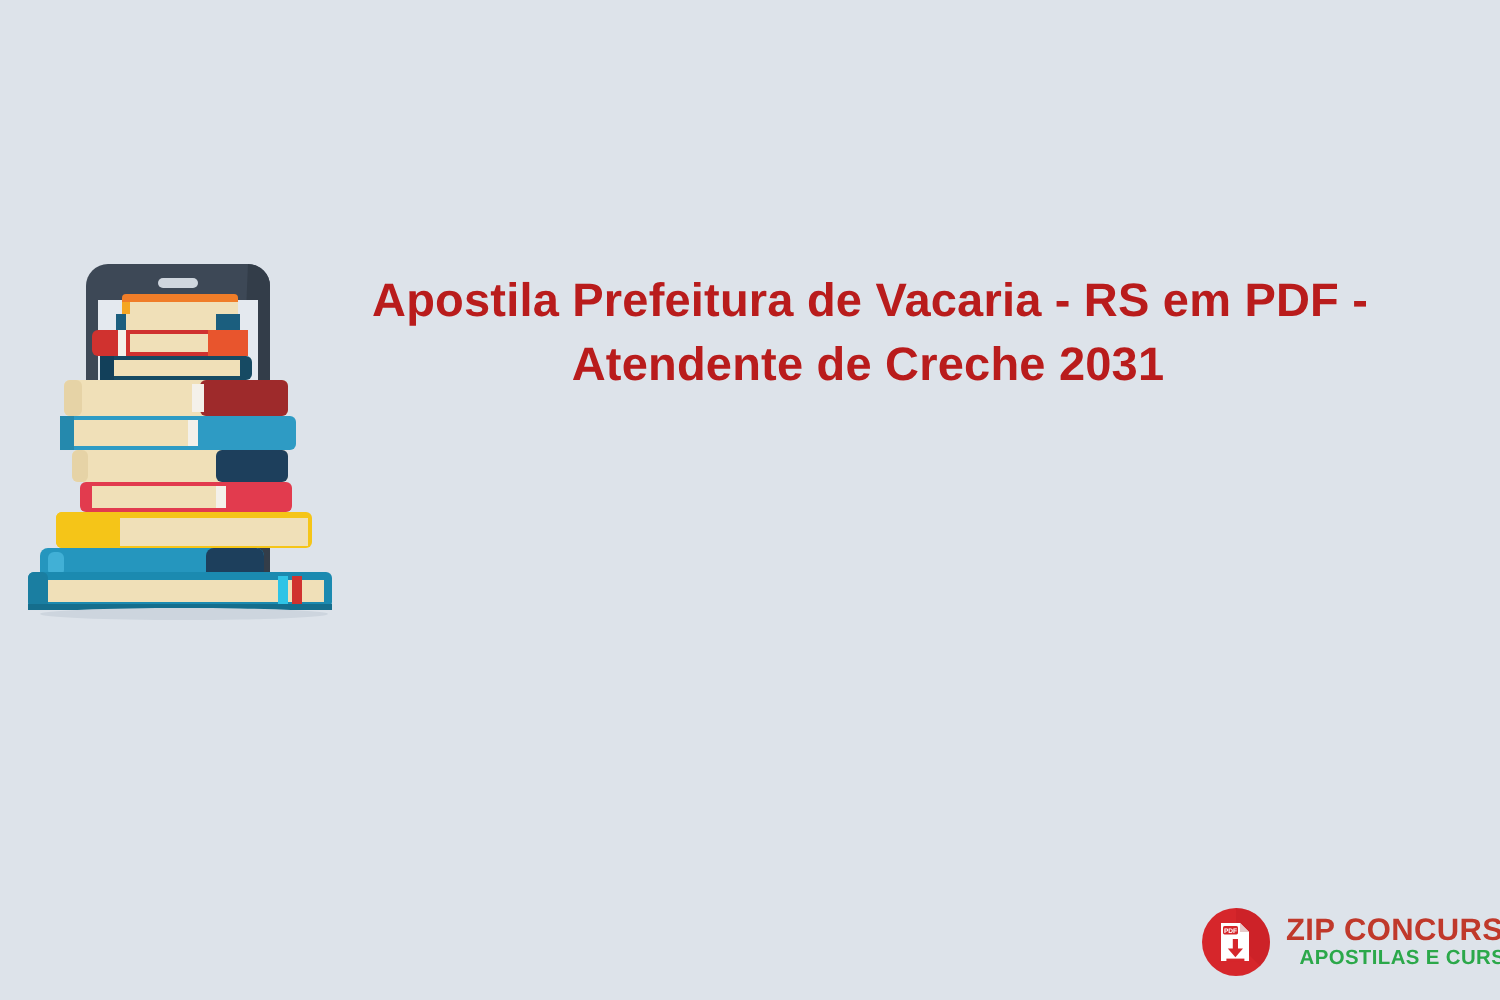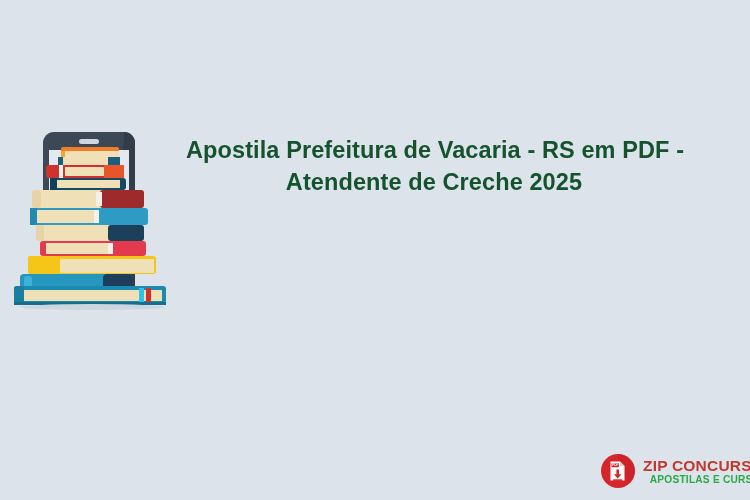--- a/index.html
+++ b/index.html
@@ -38,21 +38,21 @@
   
   #title {
     position: absolute;
     left: 186px;
     top: 134px;
     width: 496px;
     text-align: center;
     font-size: 23.5px;
     font-weight: bold;
     line-height: 32px;
-    color: #14532d;
+    color: #b91c1c;
     letter-spacing: 0.1px;
   }
   #title .line {
     display: block;
     white-space: nowrap;
   }
   #title .line2 {
     white-space: normal;
   }
 
@@ -186,21 +186,21 @@
         <rect x="138" y="170" width="5" height="14" fill="#d0322f"></rect>
         <rect x="6" y="184" width="152" height="3" fill="#156e8d"></rect>
       </g>
 
       <ellipse cx="84" cy="189" rx="72" ry="3" fill="#cdd5de"></ellipse>
     </svg>
   </div>
 
   <div id="title">
     <span class="line line1">Apostila Prefeitura de Vacaria - RS em PDF -</span>
-    <span class="line line2">Atendente de Creche 2025</span>
+    <span class="line line2">Atendente de Creche 2031</span>
   </div>
 
   <div id="logo">
     <div id="logo-badge">
       <svg viewBox="0 0 40 40" xmlns="http://www.w3.org/2000/svg">
         <circle cx="20" cy="20" r="17" fill="#d6262b"></circle>
         <path d="M20 3 a17 17 0 0 1 12.02 29.02 L20 20 Z" fill="#c41f25" opacity="0.45"></path>
 
         <path d="M12.5 10.5 h9.5 l4.5 4.5 v14.5 h-14 z" fill="#ffffff"></path>
         <path d="M22 10.5 l4.5 4.5 h-4.5 z" fill="#e6c9c9"></path>

